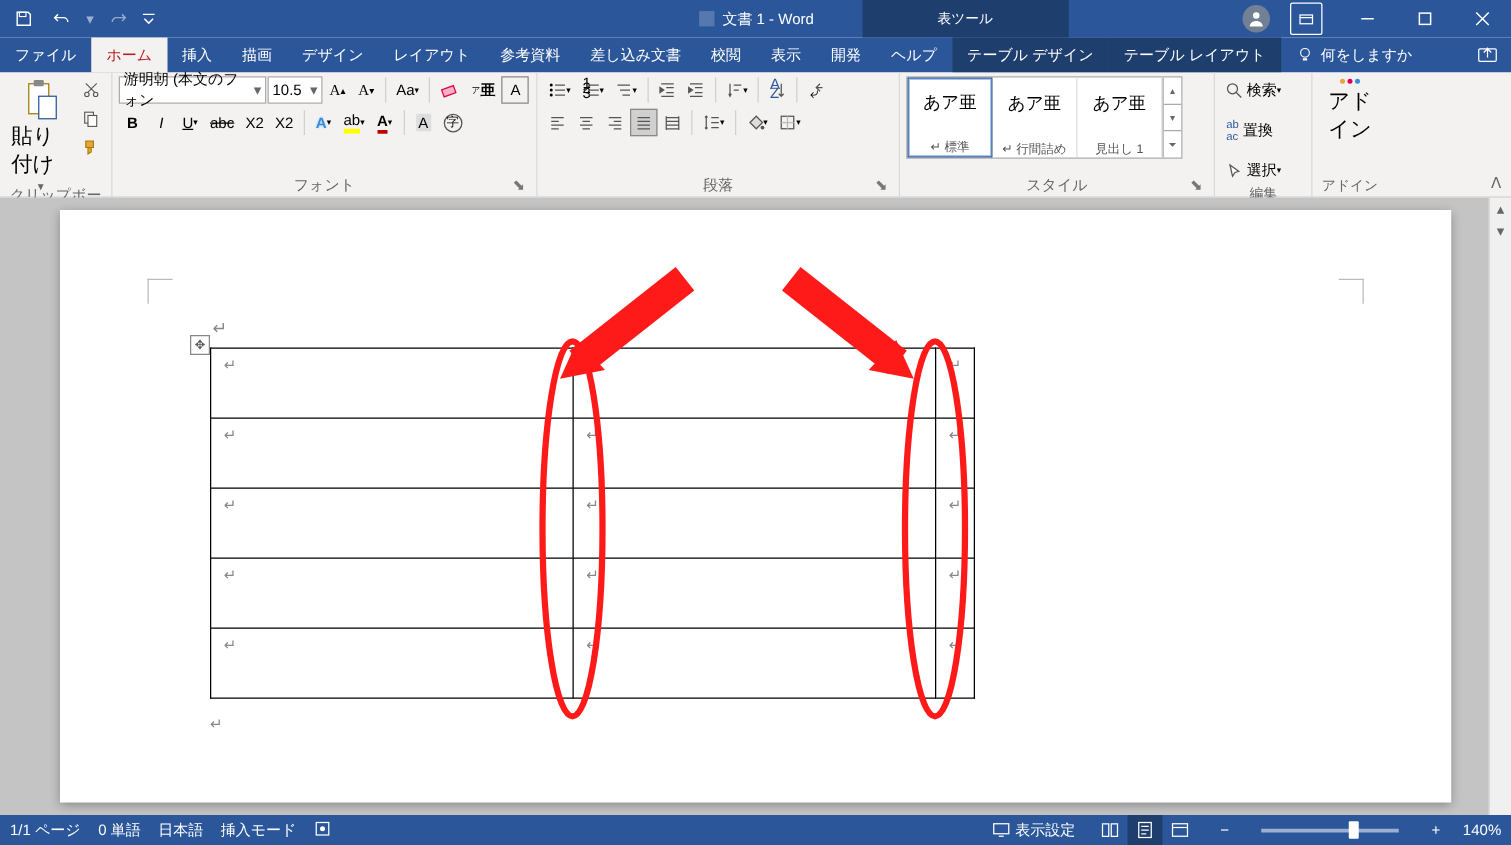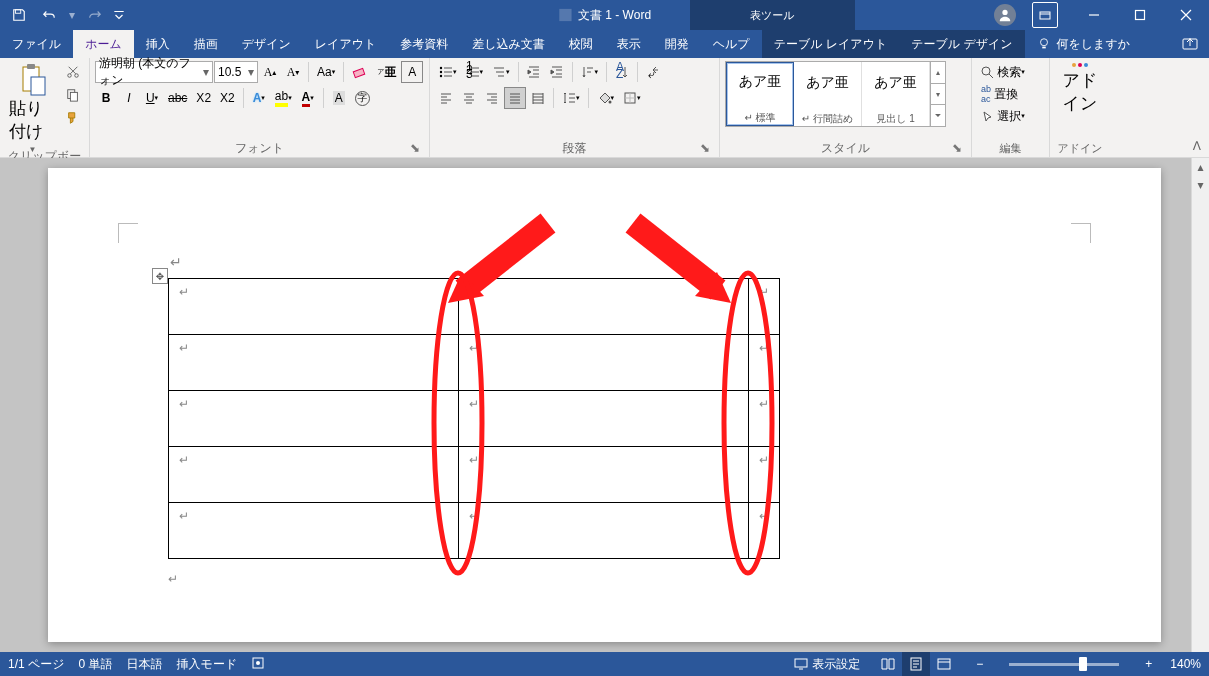--- a/index.html
+++ b/index.html
@@ -11,21 +11,21 @@
 .app-title{position:absolute;left:50%;transform:translateX(-50%);font-size:12px;display:flex;align-items:center;gap:6px}
 .ctx-tab-wrap{position:absolute;left:690px;top:0;height:30px;display:flex}
 .ctx-label{background:#1e3e6e;color:#fff;padding:0 60px;line-height:30px;font-size:11px}
 .win-controls{position:absolute;right:0;top:0;display:flex;height:100%}
 .win-btn{width:46px;display:flex;align-items:center;justify-content:center;cursor:pointer}
 .user-btn{width:40px;display:flex;align-items:center;justify-content:center}
 .user-avatar{width:22px;height:22px;border-radius:50%;background:#728096;display:flex;align-items:center;justify-content:center}
 .sq-btn{width:26px;height:26px;border:1px solid #fff;border-radius:2px;display:flex;align-items:center;justify-content:center;margin-right:6px}
 .tab-strip{height:28px;background:#2b579a;color:#fff;display:flex;align-items:stretch;position:relative}
 .tab{padding:0 12px;display:flex;align-items:center;font-size:12px;cursor:pointer}
-.tab.active{background:#f3f2f1;color:#4c1d95}
+.tab.active{background:#f3f2f1;color:#b91c1c}
 .tab.ctx{background:#1e3e6e}
 .tell-me{display:flex;align-items:center;gap:6px;padding:0 12px;cursor:text}
 .share-btn{position:absolute;right:10px;top:0;height:100%;display:flex;align-items:center;cursor:pointer}
 .ribbon{height:100px;background:#f3f2f1;border-bottom:1px solid #d9d9d9;display:flex;position:relative}
 .group{border-right:1px solid #d9d9d9;display:flex;flex-direction:column;position:relative;padding:3px 5px 0}
 .group-body{flex:1;display:flex;align-items:flex-start;gap:2px}
 .group-label{height:18px;text-align:center;font-size:11px;color:#666;display:flex;align-items:center;justify-content:center;position:relative}
 .launcher{position:absolute;right:2px;bottom:2px;width:14px;height:14px;cursor:pointer;color:#777}
 .big-btn{display:flex;flex-direction:column;align-items:center;gap:2px;padding:2px 4px;cursor:pointer}
 .big-btn .lbl{font-size:17px}
@@ -148,22 +148,22 @@
   <div class="tab">挿入</div>
   <div class="tab">描画</div>
   <div class="tab">デザイン</div>
   <div class="tab">レイアウト</div>
   <div class="tab">参考資料</div>
   <div class="tab">差し込み文書</div>
   <div class="tab">校閲</div>
   <div class="tab">表示</div>
   <div class="tab">開発</div>
   <div class="tab">ヘルプ</div>
+  <div class="tab ctx">テーブル デザイン</div>
   <div class="tab ctx">テーブル レイアウト</div>
-  <div class="tab ctx">テーブル デザイン</div>
   <div class="tell-me">
     <svg width="14" height="14" viewBox="0 0 16 16">
         <circle cx="8" cy="6" r="4" fill="none" stroke="#fff"></circle>
         <path d="M6 11h4v2H6z" fill="#fff"></path>
       </svg>
     <span>何をしますか</span>
   </div>
   <div class="share-btn">
       <svg width="18" height="18" viewBox="0 0 18 18">
         <rect x="2" y="4" width="14" height="10" rx="1" fill="none" stroke="#fff"></rect>
@@ -425,21 +425,21 @@
       </div>
     </div>
     <div class="group-label">
         <span>スタイル</span>
         <span class="launcher">⬊</span>
       </div>
   </div>
 
   <div class="group" style="width:78px">
     <div class="group-body">
-        <div class="vcol" style="gap:0">
+        <div class="vcol" style="gap:10px">
       <div class="sbtn" style="justify-content:flex-start;width:100%"><svg width="13" height="13">
               <circle cx="5" cy="5" r="4" fill="none" stroke="#555"></circle>
               <path d="M8 8l4 4" stroke="#555"></path>
             </svg>&nbsp;<span>検索</span><span style="font-size:7px;margin-left:auto">▾</span></div>
       <div class="sbtn" style="justify-content:flex-start;width:100%"><span style="font-size:9px;color:#2b579a">ab<br>ac</span>&nbsp;<span>置換</span></div>
       <div class="sbtn" style="justify-content:flex-start;width:100%"><svg width="13" height="13">
               <path d="M3 2l2 9 2-3 3-1z" fill="#fff" stroke="#555"></path>
             </svg>&nbsp;<span>選択</span><span style="font-size:7px;margin-left:auto">▾</span></div>
     </div>
       </div>

